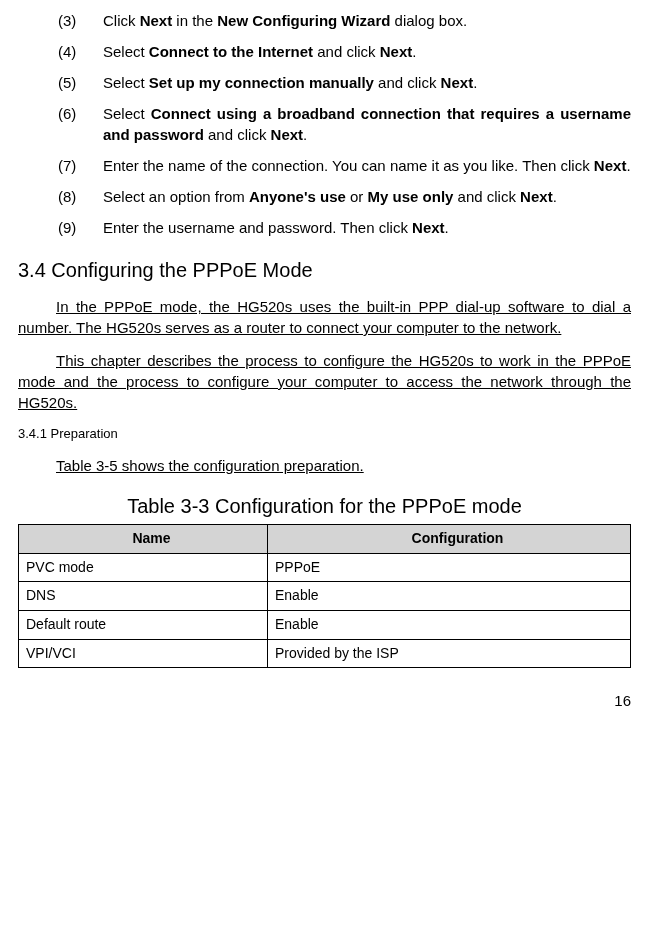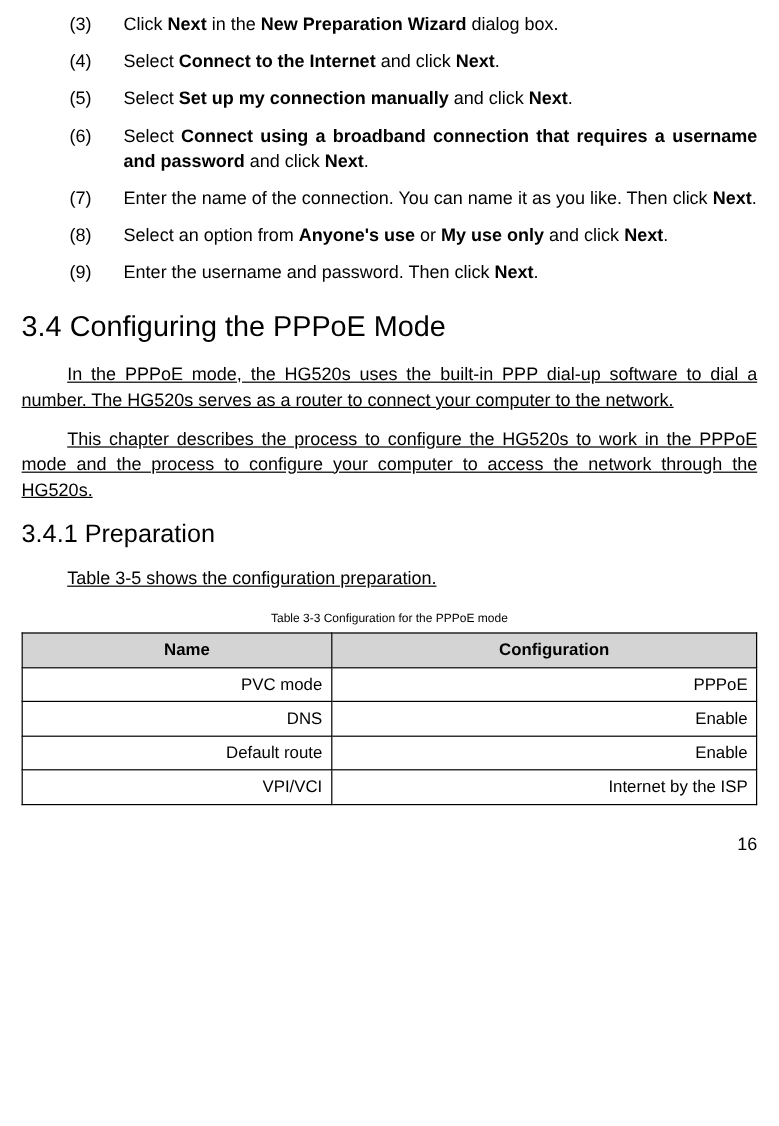--- a/index.html
+++ b/index.html
@@ -20,52 +20,52 @@
       text-align: justify;
     }
     .numbered-item .num {
       width: 45px;
       flex-shrink: 0;
     }
     .numbered-item .content {
       flex: 1;
     }
     .h2 {
-      font-size: 24px;
+      font-size: 20px;
       font-weight: normal;
       margin: 8px 0 12px 0;
     }
     .h3 {
-      font-size: 21px;
+      font-size: 13px;
       font-weight: normal;
       margin: 8px 0 12px 0;
     }
     .para {
       margin: 0 0 12px 0;
       text-align: justify;
     }
     .para.indent {
       text-indent: 38px;
       text-decoration: underline;
     }
     .table-caption {
       text-align: center;
       margin: 16px 0 4px 0;
-      font-size: 10px;
+      font-size: 20px;
     }
     table {
       width: 100%;
       border-collapse: collapse;
       font-size: 14px;
       margin: 0 auto;
     }
     th, td {
       border: 1px solid #000;
       padding: 4px 7px;
-      text-align: right;
+      text-align: left;
     }
     th {
       background-color: #d4d4d4;
       text-align: center;
       font-weight: bold;
       padding-left: 24px;
     }
     .page-number {
       text-align: right;
       margin-top: 22px;
@@ -74,21 +74,21 @@
     strong {
       font-weight: bold;
     }
   </style>
 </head>
 <body>
 
 <div class="numbered-list">
   <div class="numbered-item">
     <span class="num">(3)</span>
-    <span class="content">Click <strong>Next</strong> in the <strong>New Preparation Wizard</strong> dialog box.</span>
+    <span class="content">Click <strong>Next</strong> in the <strong>New Configuring Wizard</strong> dialog box.</span>
   </div>
   <div class="numbered-item">
     <span class="num">(4)</span>
     <span class="content">Select <strong>Connect to the Internet</strong> and click <strong>Next</strong>.</span>
   </div>
   <div class="numbered-item">
     <span class="num">(5)</span>
     <span class="content">Select <strong>Set up my connection manually</strong> and click <strong>Next</strong>.</span>
   </div>
   <div class="numbered-item">
@@ -135,18 +135,18 @@
     <tr>
       <td>DNS</td>
       <td>Enable</td>
     </tr>
     <tr>
       <td>Default route</td>
       <td>Enable</td>
     </tr>
     <tr>
       <td>VPI/VCI</td>
-      <td>Internet by the ISP</td>
+      <td>Provided by the ISP</td>
     </tr>
   </tbody>
 </table>
 
 <div class="page-number">16</div>
 
 </body></html>

